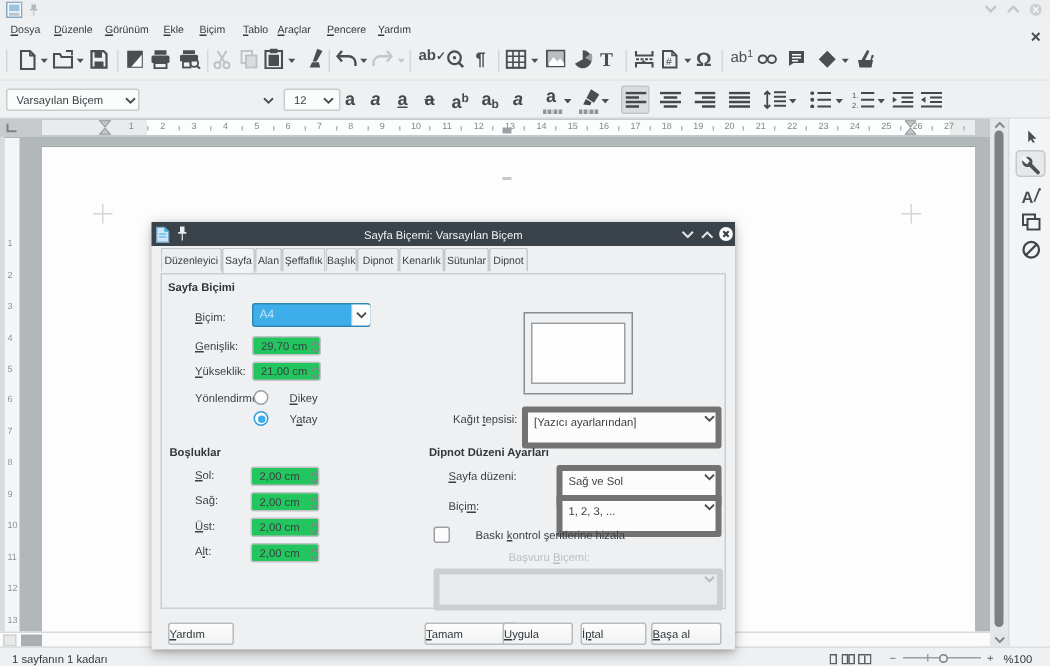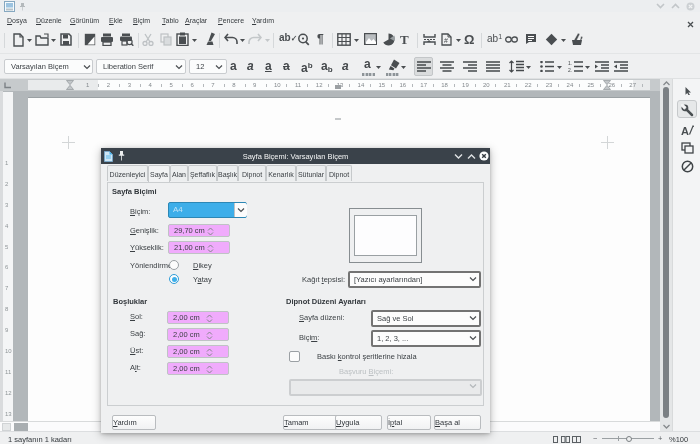--- a/index.html
+++ b/index.html
@@ -47,23 +47,23 @@
 #dlg { left:101px; top:148px; width:389px; height:285px; background:#eff0f1; box-shadow:0 2px 9px rgba(0,0,0,.28), 0 1px 3px rgba(0,0,0,.18); }
 #dlgtitle { position:absolute; left:0; top:0; width:389px; height:16px; background:#3a424a; }
 #dlgtitle .txt { position:absolute; left:0; top:4px; width:100%; text-align:center; font-size:7.5px; color:#f4f5f5; }
 #tabs { position:absolute; left:6px; top:17px; height:16px; font-size:7px; color:#3a3f43; }
 .tab { position:absolute; top:0; height:16px; line-height:17px; text-align:center; border:1px solid #c6c9cb; border-bottom:none; background:#eceeef; border-radius:2px 2px 0 0; }
 .tab.active { background:#f2f3f4; height:17px; }
 #frame { position:absolute; left:6px; top:34px; width:377px; height:224px; border:1px solid #cbced0; }
 .h1 { position:absolute; font-size:7.5px; font-weight:bold; color:#31363b; }
 .lbl { position:absolute; font-size:7.5px; color:#3a3f43;margin-left:11px; }
 .lbl.dis { color:#b3b7ba;padding-left:36px; }
-.spin { position:absolute; width:62px; height:13px; background:#f0abfc; border:1px solid #bfc3c5; border-radius:2px; font-size:7.5px; color:#3a3f43; line-height:12px; padding-left:5px; }
+.spin { position:absolute; width:46px; height:13px; background:#22c55e; border:1px solid #bfc3c5; border-radius:2px; font-size:7.5px; color:#3a3f43; line-height:12px; padding-left:5px; }
 .spch { position:absolute; width:7px; height:4px; }
-.combo { position:absolute; height:17px; background:#fcfcfc; border:2px solid #737373; border-radius:2px; font-size:7.5px; color:#3a3f43; line-height:13px; padding-left:4px; }
+.combo { position:absolute; height:28px; background:#fcfcfc; border:4px solid #737373; border-radius:2px; font-size:7.5px; color:#3a3f43; line-height:13px; padding-left:4px; }
 .combo.dis { background:#e9eaeb; border-color:#ccced0; color:#b3b7ba; }
 .btn { position:absolute; height:15px; background:linear-gradient(#fdfdfd,#f1f2f3); border:1px solid #b9bcbf; border-radius:2px; font-size:7.5px; color:#31363b; line-height:14px; }
 </style>
 </head>
 <body>
 
 <div class="abs" id="titlebar">
   <svg class="abs" style="left:4px;top:1px" width="11" height="11" viewBox="0 0 11 11">
       <rect x="0.5" y="0.5" width="10" height="10" fill="#f5fafd" stroke="#86a8c0"></rect>
       <rect x="2" y="2" width="7" height="4.5" fill="#9cc3e0"></rect>
@@ -262,21 +262,20 @@
       <path d="M4 8L8 1l2 1-3 6" fill="#4a4e51" stroke="#fdfdfd" stroke-width="0.5"></path>
       <path d="M10 8l1-4 2 1-1.5 3" fill="#4a4e51" stroke="#fdfdfd" stroke-width="0.5"></path>
     </svg>
 </div>
 
 <div class="abs" id="tb2">
   <div class="tcombo" style="left:4px;width:89px">Varsayılan Biçem</div>
   <svg class="abs" style="left:83px;top:11px" width="8" height="5" viewBox="0 0 8 5">
       <path d="M1 0.5L4 3.5 7 0.5" fill="none" stroke="#4a4e51" stroke-width="1.2"></path>
     </svg>
-  <div class="tcombo" style="left:96px;width:90px">Liberation Serif</div>
   <svg class="abs" style="left:175px;top:11px" width="8" height="5" viewBox="0 0 8 5">
       <path d="M1 0.5L4 3.5 7 0.5" fill="none" stroke="#4a4e51" stroke-width="1.2"></path>
     </svg>
   <div class="tcombo" style="left:189px;width:38px">12</div>
   <svg class="abs" style="left:215px;top:11px" width="8" height="5" viewBox="0 0 8 5">
       <path d="M1 0.5L4 3.5 7 0.5" fill="none" stroke="#4a4e51" stroke-width="1.2"></path>
     </svg>
   <div class="ab" style="left:230px">a</div>
   <div class="ab" style="left:247px;font-style:italic">a</div>
   <div class="ab" style="left:265px;text-decoration:underline">a</div>

